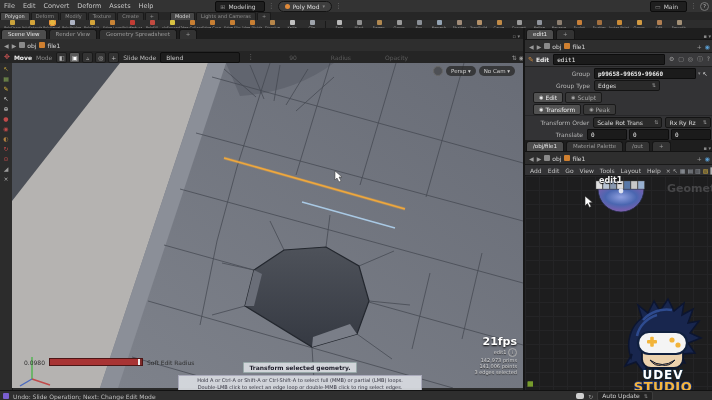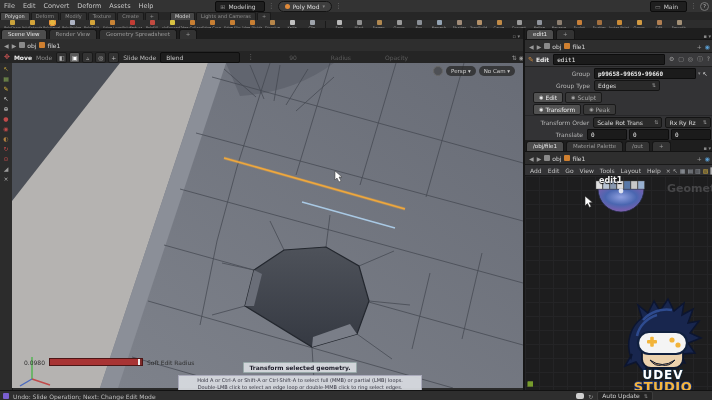--- a/index.html
+++ b/index.html
@@ -410,20 +410,25 @@
     </div>
 
     <div id="hintbox" class="abs">
       <span id="hintTitle">Transform selected geometry.</span>
       <div id="hintBody">
         <div>Hold A or Ctrl-A or Shift-A or Ctrl-Shift-A to select full (MMB) or partial (LMB) loops.</div>
         <div>Double-LMB click to select an edge loop or double-MMB click to ring select edges.</div>
       </div>
     </div>
 
+    <div id="fpsblk" class="abs">
+      <div id="fps">21fps</div>
+      <div class="statline"><span>edit1</span> <span class="cinfo">i</span></div>
+      <span><div class="statline">142,973  prims</div><div class="statline">141,006 points</div><div class="statline">3 edges selected</div></span>
+    </div>
   </div>
 
   <div id="rpanel" class="abs">
     <div class="ptrow">
       <span class="ptab on">edit1</span>
       <span class="ptab">+</span>
       <span class="pctl">▪ ▾</span>
     </div>
     <div class="pathbar">
       <span class="navarrow">◀</span>

